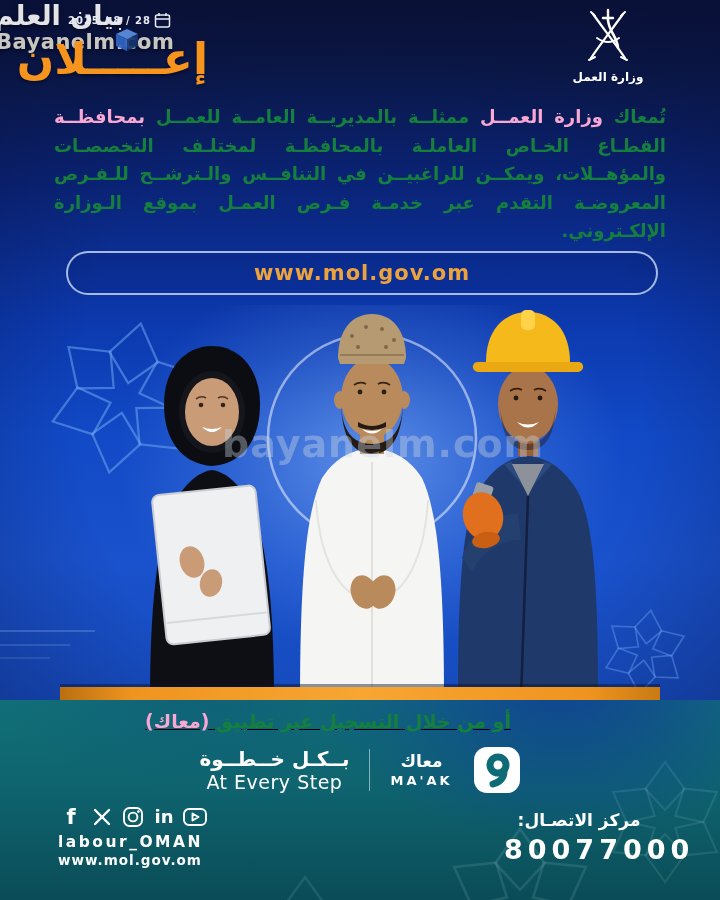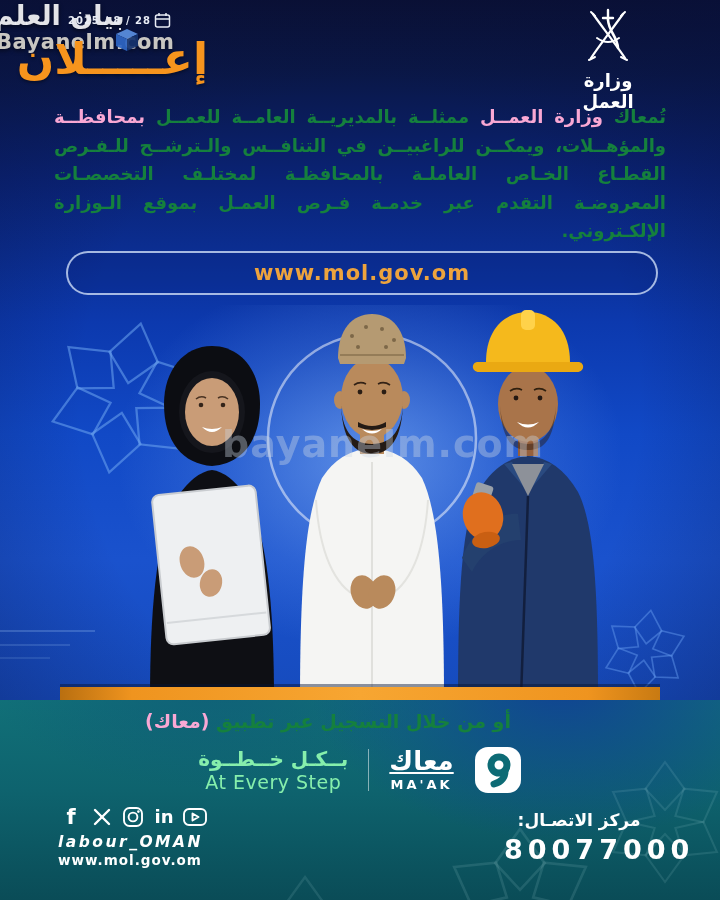--- a/index.html
+++ b/index.html
@@ -26,21 +26,21 @@
   
   .wm-ar{position:absolute;left:-6px;top:0px;font-size:27px;font-weight:700;
     color:rgba(246,246,248,.92);text-shadow:0 2px 4px rgba(0,0,0,.55);direction:rtl;}
   .wm-en{position:absolute;left:-4px;top:30px;font-size:21px;font-weight:700;
     color:rgba(228,224,214,.88);text-shadow:0 2px 4px rgba(0,0,0,.55);letter-spacing:.5px;}
   .wm-cube{position:absolute;left:112px;top:26px;opacity:.92;}
   .date-row{position:absolute;left:68px;top:12px;display:flex;align-items:center;gap:3px;
     color:#e8ecf5;font-size:10px;font-weight:700;letter-spacing:1px;}
   .emblem{position:absolute;left:583px;top:6px;}
   .emblem-caption{position:absolute;left:560px;top:70px;width:96px;text-align:center;
-    color:#fff;font-size:18px;font-weight:700;direction:rtl;}
+    color:#fff;font-size:12px;font-weight:700;direction:rtl;}
   .main-title{position:absolute;left:28px;top:34px;width:180px;text-align:center;
     color:#F7941D;font-size:44px;font-weight:700;direction:rtl;line-height:1.15;
     text-shadow:0 2px 3px rgba(0,0,0,.35);}
 
   
   .ann{position:absolute;left:54px;top:103px;width:612px;direction:rtl;}
   .ann-line{display:block;height:28.5px;line-height:28.5px;font-size:18px;font-weight:700;
     text-align:justify;text-align-last:justify;white-space:normal;}
   .seg-white{color:#15803d;}
   .seg-orange{color:#f9a8d4;}
@@ -55,36 +55,36 @@
   .photo-band{position:absolute;left:0;top:300px;width:720px;height:400px;overflow:hidden;}
   .wm-center{position:absolute;left:222px;top:422px;font-size:38px;font-weight:600;
     color:rgba(205,215,230,.38);letter-spacing:1px;}
 
   .divider{position:absolute;left:60px;top:687px;width:600px;height:13px;
     background:linear-gradient(90deg,#b96f10 0%,#ef941f 12%,#f7a632 50%,#ef941f 88%,#c87a12 100%);
     box-shadow:0 -3px 0 rgba(6,20,50,.45);}
 
   
   .reg-line{position:absolute;left:0;top:710px;width:656px;text-align:center;direction:rtl;
-    font-size:19px;font-weight:700;white-space:nowrap;}
+    font-size:19px;font-weight:700;white-space:nowrap;text-decoration:underline;}
   .maak-row{position:absolute;left:0;top:746px;width:720px;display:flex;
     justify-content:center;align-items:center;gap:20px;direction:ltr;}
-  .step-block{text-align:center;color:#86efac;}
+  .step-block{text-align:center;color:#ffffff;}
   .step-ar{font-size:20px;font-weight:700;direction:rtl;}
   .step-en{font-size:19px;margin-top:0;letter-spacing:.5px;}
   .maak-sep{width:1px;height:42px;background:rgba(255,255,255,.5);}
   .maak-names{text-align:center;color:#fff;}
-  .maak-ar{font-size:26px;font-weight:700;direction:rtl;line-height:1;text-decoration:underline;}
+  .maak-ar{font-size:17px;font-weight:700;direction:rtl;line-height:1;}
   .maak-en{font-size:13px;font-weight:700;letter-spacing:3px;margin-top:3px;}
 
   .social-block{position:absolute;left:58px;top:804px;width:200px;}
   .social-row{display:flex;align-items:center;gap:5px;height:26px;}
   .social-row .sicon{display:flex;align-items:center;justify-content:center;width:26px;height:26px;cursor:pointer;}
   .sletter{color:#fff;font-weight:700;font-size:21px;line-height:1;}
-  .handle{color:#fff;font-size:15.5px;font-weight:700;letter-spacing:2.5px;margin-top:3px;font-style:italic;}
+  .handle{color:#fff;font-size:15.5px;font-weight:700;letter-spacing:2.5px;margin-top:3px;}
   .site{color:#fff;font-size:13.5px;font-weight:700;letter-spacing:1px;margin-top:1px;}
 
   .call-block{position:absolute;right:66px;top:810px;width:150px;text-align:center;color:#fff;}
   .call-label{font-size:17px;font-weight:700;direction:rtl;}
   .call-number{font-size:27px;font-weight:700;letter-spacing:5px;margin-top:4px;}
 </style>
 </head>
 <body>
 
 <div class="poster">
@@ -143,22 +143,22 @@
     <path d="M20,12 h10" stroke-width="2.4"></path>
     <path d="M25,14 C26,26 34,30 35,42" stroke-width="2.6"></path>
     <path d="M14,32 q11,8 22,0" stroke-width="2"></path>
   </svg>
   <div class="emblem-caption">وزارة العمل</div>
 
   <div class="main-title">إعـــــلان</div>
 
   <div class="ann">
       <div class="ann-line"><span class="seg-white">تُمعاك </span><span class="seg-orange">وزارة العمــل</span><span class="seg-white"> ممثلــة بالمديريــة العامــة للعمــل </span><span class="seg-orange">بمحافظــة</span></div>
+      <div class="ann-line"><span class="seg-white">القطـاع الخـاص العاملـة بالمحافظـة لمختلـف التخصصـات</span></div>
       <div class="ann-line"><span class="seg-white">والمؤهــلات، ويمكــن للراغبيــن في التنافــس والـترشــح للـفـرص</span></div>
-      <div class="ann-line"><span class="seg-white">القطـاع الخـاص العاملـة بالمحافظـة لمختلـف التخصصـات</span></div>
       <div class="ann-line"><span class="seg-white">المعروضـة التقدم عبر خدمـة فـرص العمـل بموقع الـوزارة الإلكـتروني.</span></div>
     </div>
 
   <div class="url-pill">
     <span>www.mol.gov.om</span>
   </div>
 
   <div class="photo-band">
     <svg width="720" height="400" viewBox="0 0 720 400">
 

